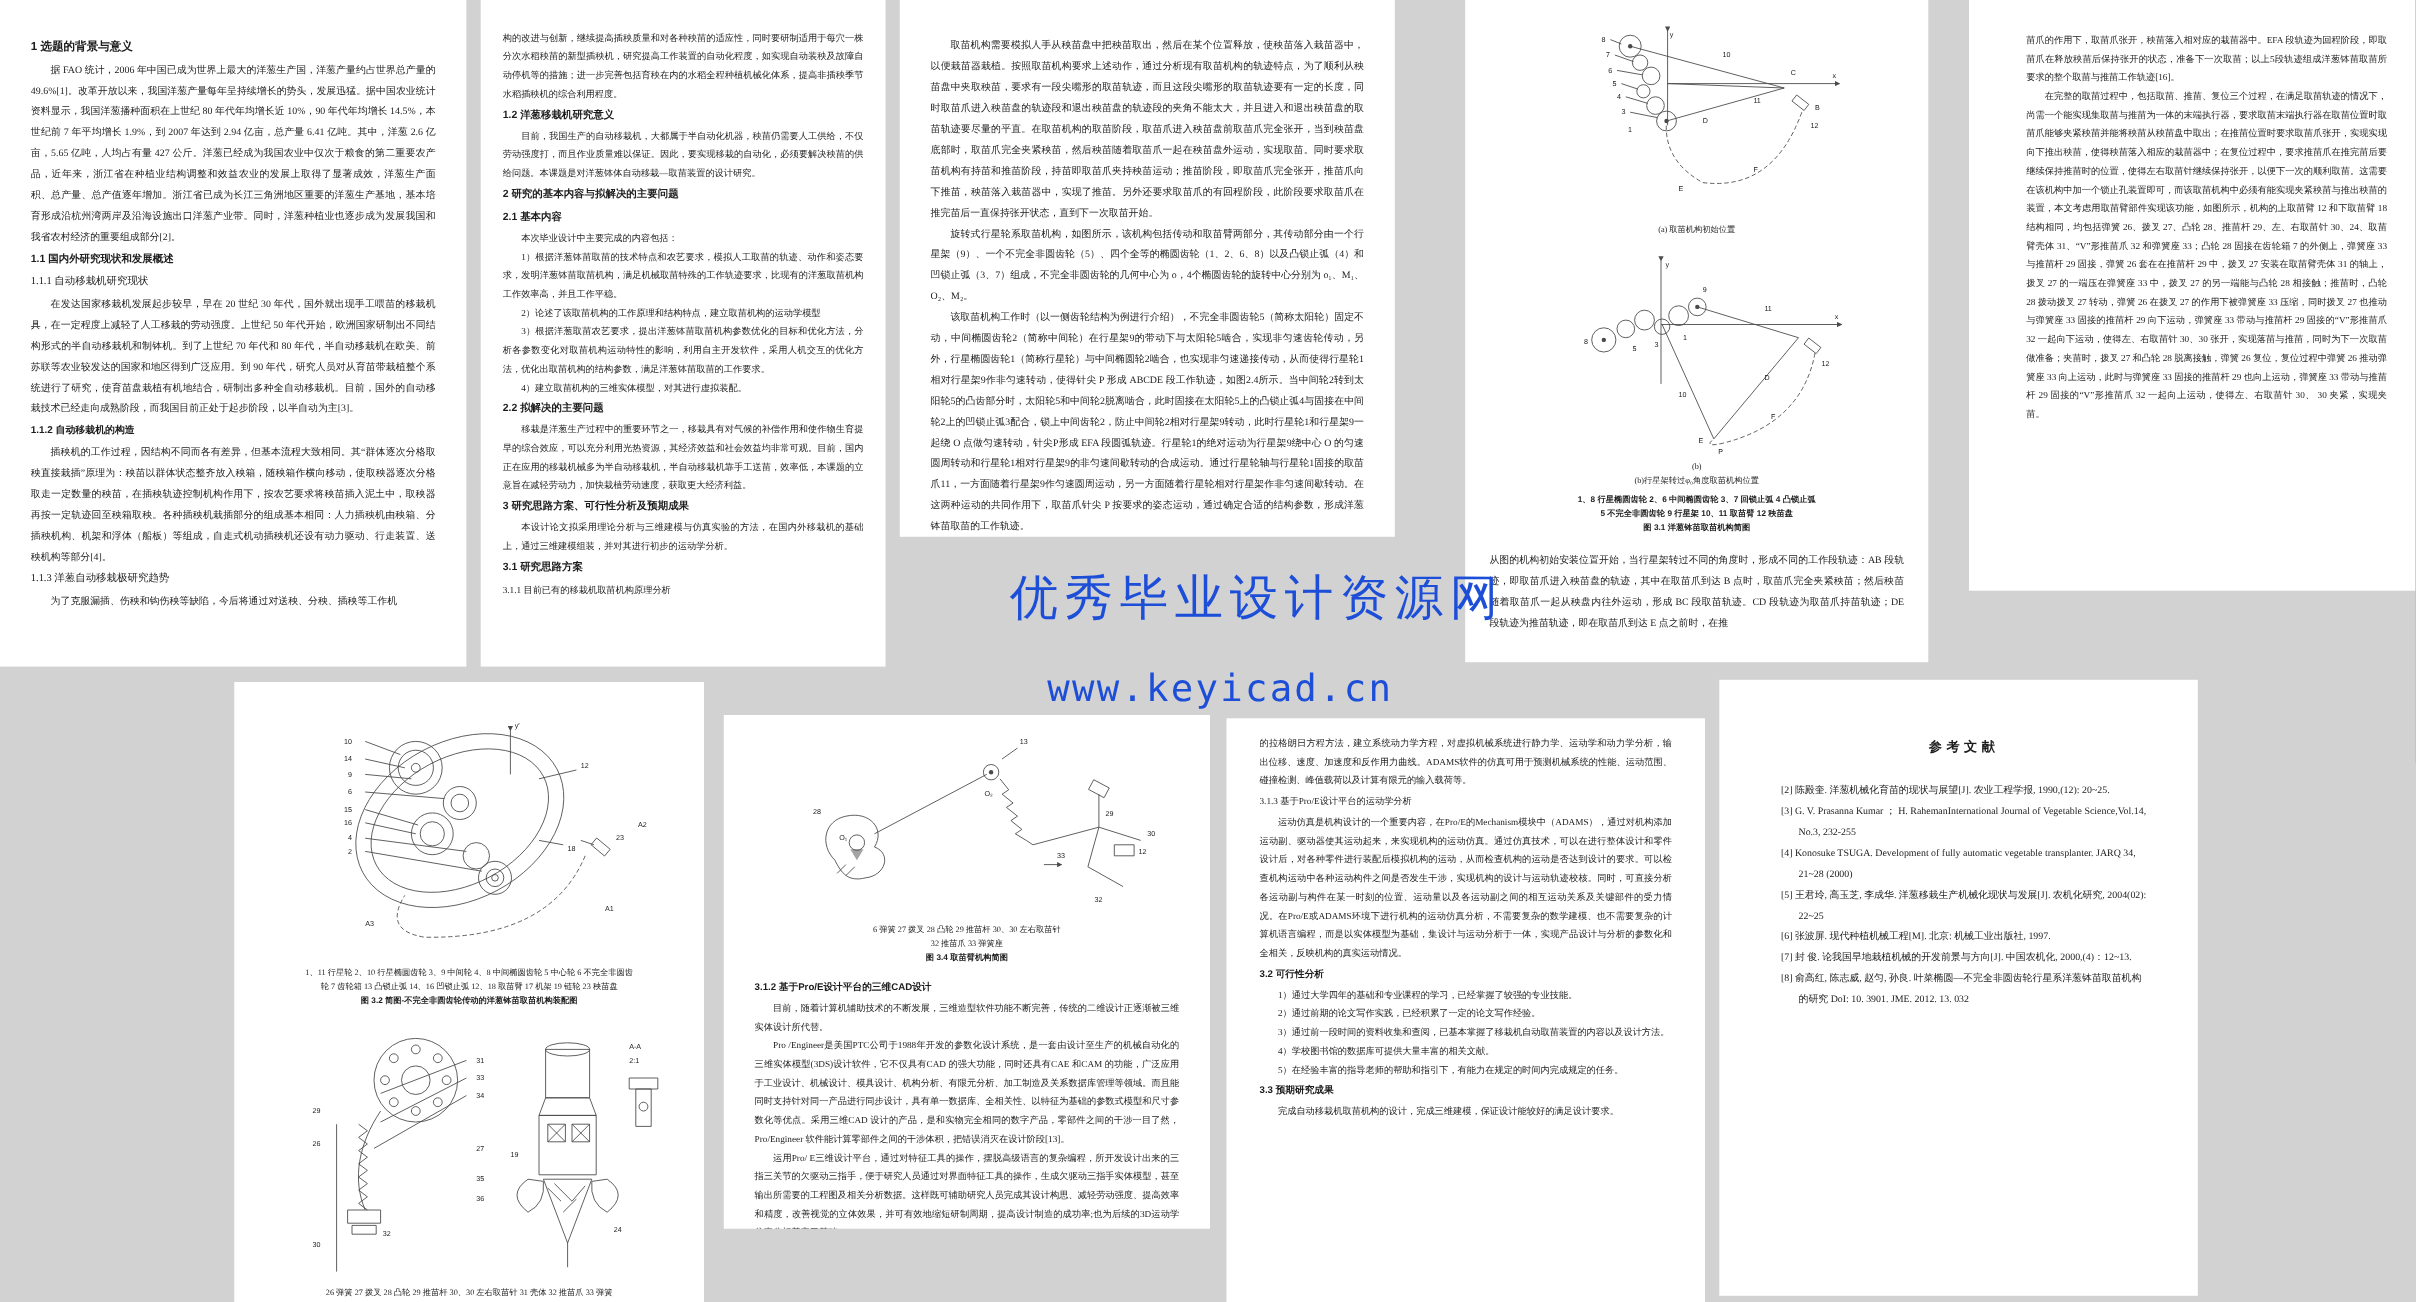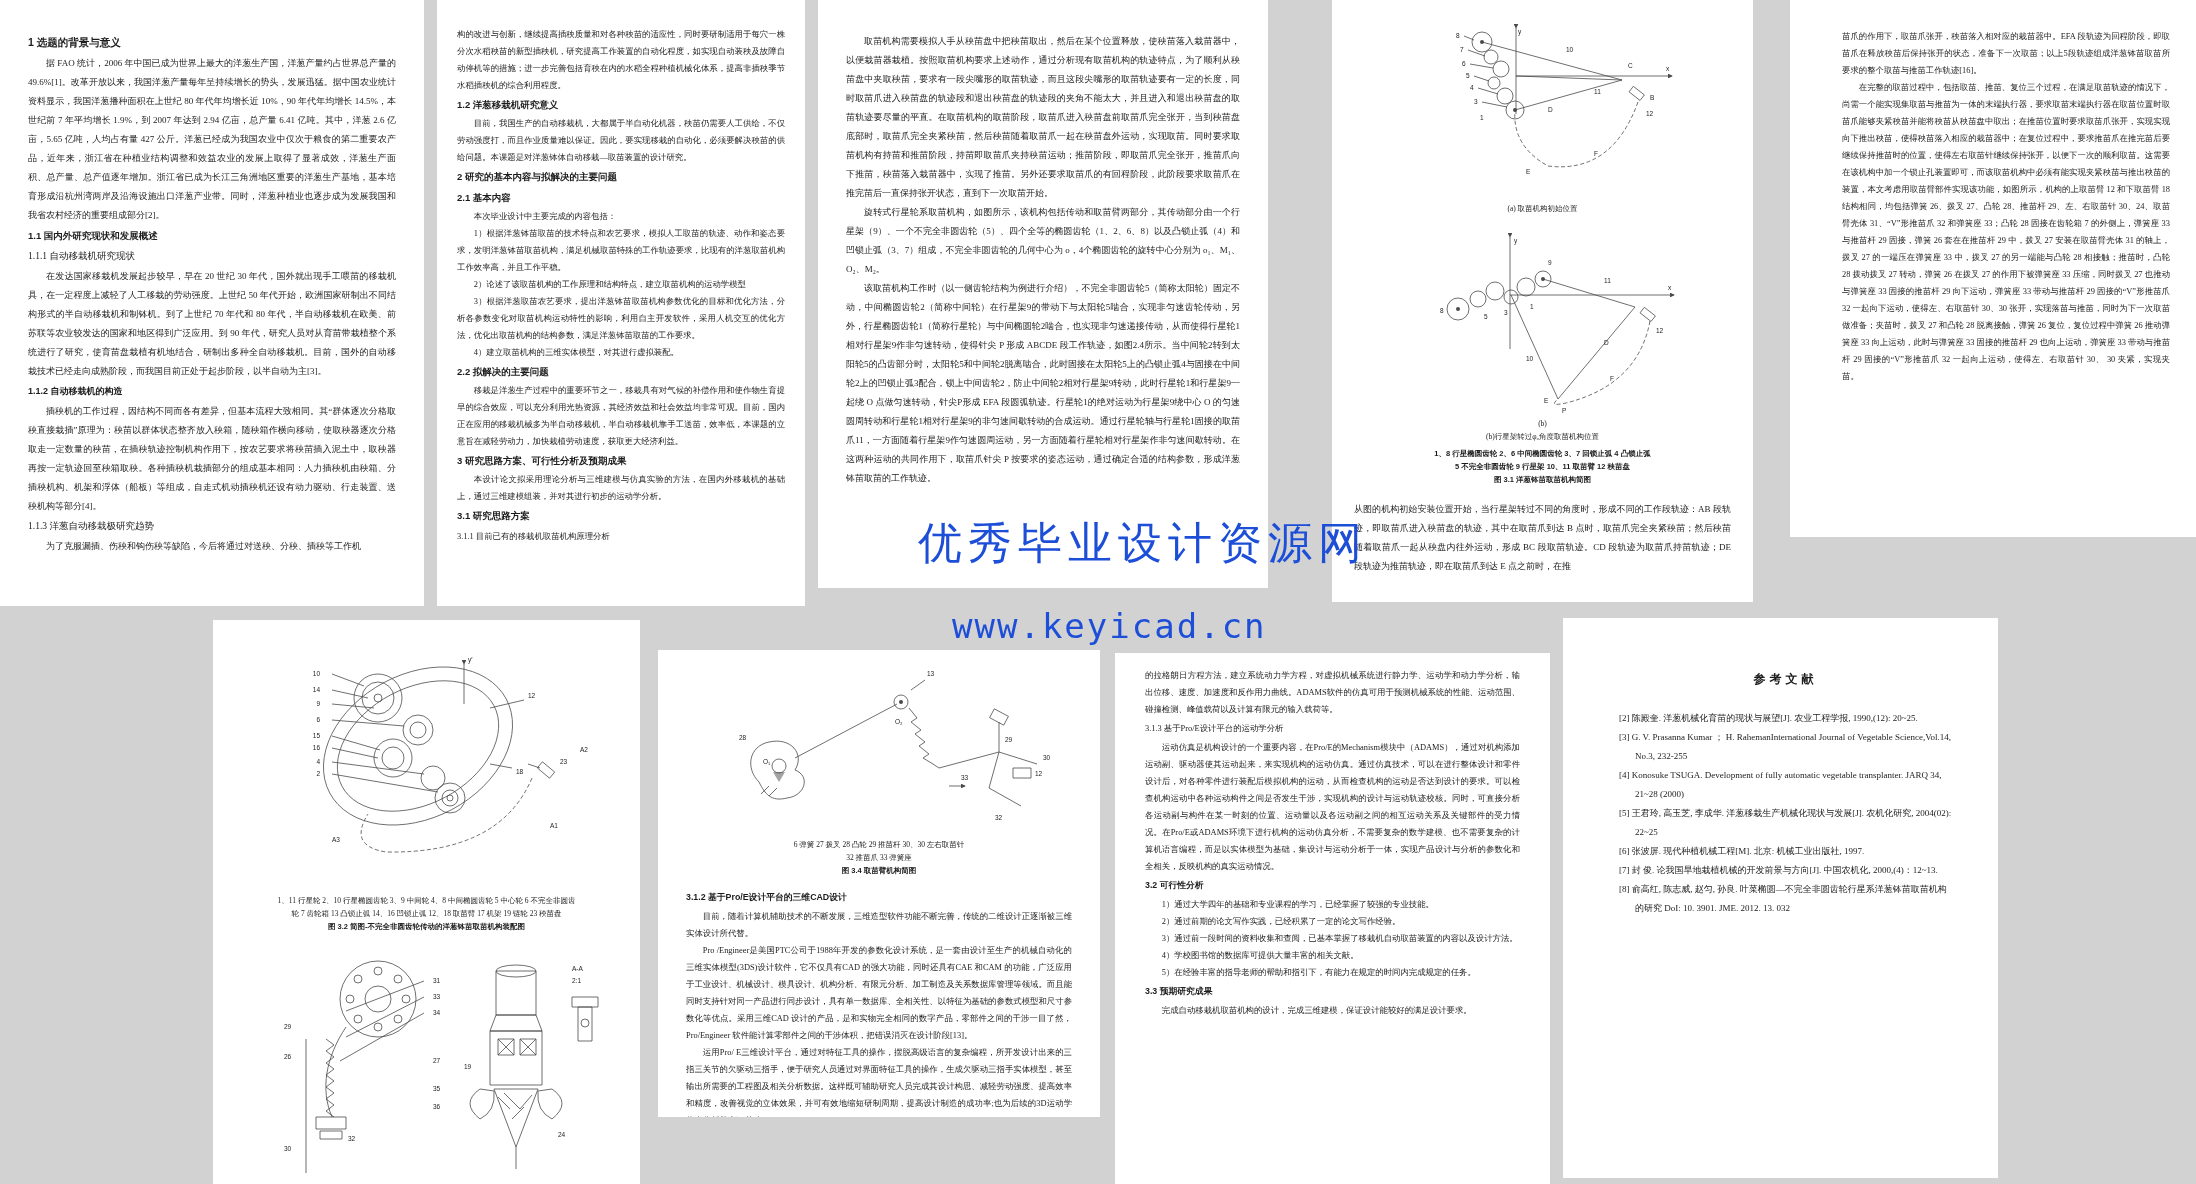--- a/index.html
+++ b/index.html
@@ -69,21 +69,21 @@
     <p class="para ind">3）根据洋葱取苗农艺要求，提出洋葱钵苗取苗机构参数优化的目标和优化方法，分析各参数变化对取苗机构运动特性的影响，利用自主开发软件，采用人机交互的优化方法，优化出取苗机构的结构参数，满足洋葱钵苗取苗的工作要求。</p>
     <p class="para ind">4）建立取苗机构的三维实体模型，对其进行虚拟装配。</p>
     <div class="h2">2.2 拟解决的主要问题</div>
     <p class="para ind">移栽是洋葱生产过程中的重要环节之一，移栽具有对气候的补偿作用和使作物生育提早的综合效应，可以充分利用光热资源，其经济效益和社会效益均非常可观。目前，国内正在应用的移栽机械多为半自动移栽机，半自动移栽机靠手工送苗，效率低，本课题的立意旨在减轻劳动力，加快栽植劳动速度，获取更大经济利益。</p>
     <div class="h2">3  研究思路方案、可行性分析及预期成果</div>
     <p class="para ind">本设计论文拟采用理论分析与三维建模与仿真实验的方法，在国内外移栽机的基础上，通过三维建模组装，并对其进行初步的运动学分析。</p>
     <div class="h2">3.1 研究思路方案</div>
     <div class="h3" style="font-size:8.4px">3.1.1 目前已有的移栽机取苗机构原理分析</div>
   </div>
 
-  <div class="pg" style="left:818px;top:0;width:450px;height:588px;padding:32px 28px 0;">
+  <div class="pg" style="left:818px;top:0;width:450px;height:488px;padding:32px 28px 0;">
     <p class="para ind">取苗机构需要模拟人手从秧苗盘中把秧苗取出，然后在某个位置释放，使秧苗落入栽苗器中，以便栽苗器栽植。按照取苗机构要求上述动作，通过分析现有取苗机构的轨迹特点，为了顺利从秧苗盘中夹取秧苗，要求有一段尖嘴形的取苗轨迹，而且这段尖嘴形的取苗轨迹要有一定的长度，同时取苗爪进入秧苗盘的轨迹段和退出秧苗盘的轨迹段的夹角不能太大，并且进入和退出秧苗盘的取苗轨迹要尽量的平直。在取苗机构的取苗阶段，取苗爪进入秧苗盘前取苗爪完全张开，当到秧苗盘底部时，取苗爪完全夹紧秧苗，然后秧苗随着取苗爪一起在秧苗盘外运动，实现取苗。同时要求取苗机构有持苗和推苗阶段，持苗即取苗爪夹持秧苗运动；推苗阶段，即取苗爪完全张开，推苗爪向下推苗，秧苗落入栽苗器中，实现了推苗。另外还要求取苗爪的有回程阶段，此阶段要求取苗爪在推完苗后一直保持张开状态，直到下一次取苗开始。</p>
     <p class="para ind">旋转式行星轮系取苗机构，如图所示，该机构包括传动和取苗臂两部分，其传动部分由一个行星架（9）、一个不完全非圆齿轮（5）、四个全等的椭圆齿轮（1、2、6、8）以及凸锁止弧（4）和凹锁止弧（3、7）组成，不完全非圆齿轮的几何中心为 o，4个椭圆齿轮的旋转中心分别为 o₁、M₁、O₂、M₂。</p>
     <p class="para ind">该取苗机构工作时（以一侧齿轮结构为例进行介绍），不完全非圆齿轮5（简称太阳轮）固定不动，中间椭圆齿轮2（简称中间轮）在行星架9的带动下与太阳轮5啮合，实现非匀速齿轮传动，另外，行星椭圆齿轮1（简称行星轮）与中间椭圆轮2啮合，也实现非匀速递接传动，从而使得行星轮1相对行星架9作非匀速转动，使得针尖 P 形成 ABCDE 段工作轨迹，如图2.4所示。当中间轮2转到太阳轮5的凸齿部分时，太阳轮5和中间轮2脱离啮合，此时固接在太阳轮5上的凸锁止弧4与固接在中间轮2上的凹锁止弧3配合，锁上中间齿轮2，防止中间轮2相对行星架9转动，此时行星轮1和行星架9一起绕 O 点做匀速转动，针尖P形成 EFA 段圆弧轨迹。行星轮1的绝对运动为行星架9绕中心 O 的匀速圆周转动和行星轮1相对行星架9的非匀速间歇转动的合成运动。通过行星轮轴与行星轮1固接的取苗爪11，一方面随着行星架9作匀速圆周运动，另一方面随着行星轮相对行星架作非匀速间歇转动。在这两种运动的共同作用下，取苗爪针尖 P 按要求的姿态运动，通过确定合适的结构参数，形成洋葱钵苗取苗的工作轨迹。</p>
   </div>
 
   <div class="pg" style="left:1332px;top:0;width:421px;height:602px;padding:14px 22px 0;">
     <svg class="fig" width="290" height="188" viewBox="0 0 290 188">
       <line x1="118" y1="14" x2="118" y2="100" marker-start="url(#ah)"></line>
       <line x1="118" y1="62" x2="274" y2="62" marker-end="url(#ah)"></line>
       <circle cx="84" cy="28" r="10"></circle>
@@ -206,21 +206,21 @@
       <text x="92" y="118" text-anchor="end">4</text>
       <text x="92" y="130" text-anchor="end">2</text>
       <text x="240" y="16">y′</text>
       <text x="300" y="52">12</text>
       <text x="288" y="128">18</text>
       <text x="332" y="118">23</text>
       <text x="352" y="106">A2</text>
       <text x="322" y="182">A1</text>
       <text x="104" y="196">A3</text>
     </svg>
-    <div class="cap" style="margin-top:24px">1、11 行星轮 2、10 行星椭圆齿轮 3、9 中间轮  4、8 中间椭圆齿轮  5 中心轮  6 不完全非圆齿</div>
+    <div class="cap" style="margin-top:7px">1、11 行星轮 2、10 行星椭圆齿轮 3、9 中间轮  4、8 中间椭圆齿轮  5 中心轮  6 不完全非圆齿</div>
     <div class="cap">轮 7 齿轮箱  13 凸锁止弧   14、16 凹锁止弧   12、18 取苗臂   17 机架   19 链轮 23 秧苗盘</div>
     <div class="capb">图 3.2 简图-不完全非圆齿轮传动的洋葱钵苗取苗机构装配图</div>
     <svg class="fig" width="398" height="236" viewBox="0 0 398 236" style="margin-top:8px">
       <circle cx="150" cy="58" r="38"></circle>
         <circle cx="150" cy="58" r="13"></circle>
       <circle cx="150" cy="30" r="4"></circle>
         <circle cx="150" cy="86" r="4"></circle>
         <circle cx="122" cy="58" r="4"></circle>
       <circle cx="178" cy="58" r="4"></circle>
         <circle cx="130" cy="38" r="4"></circle>

